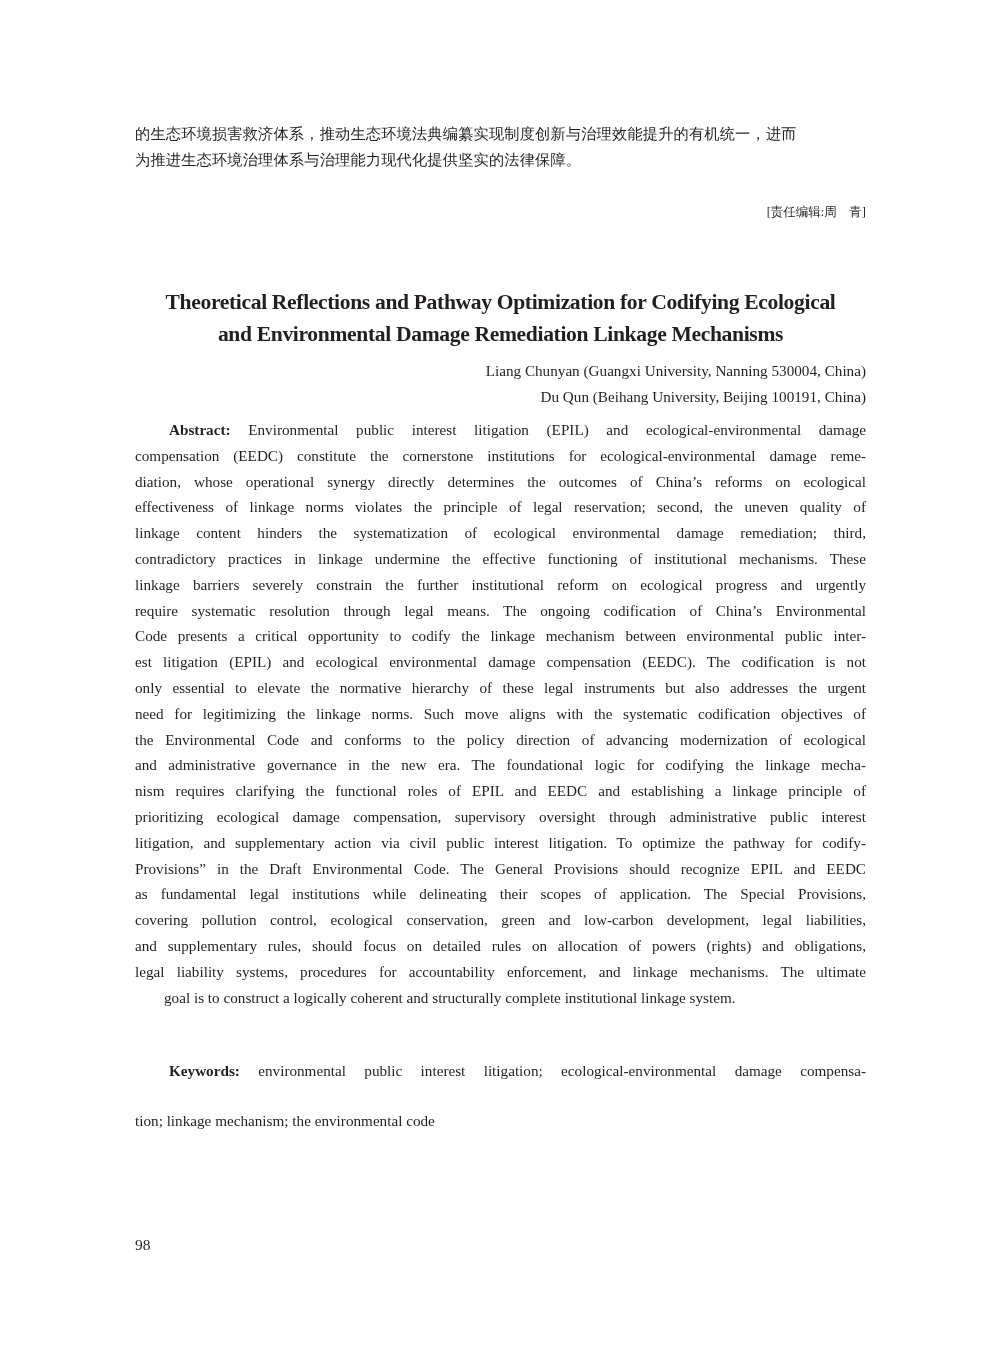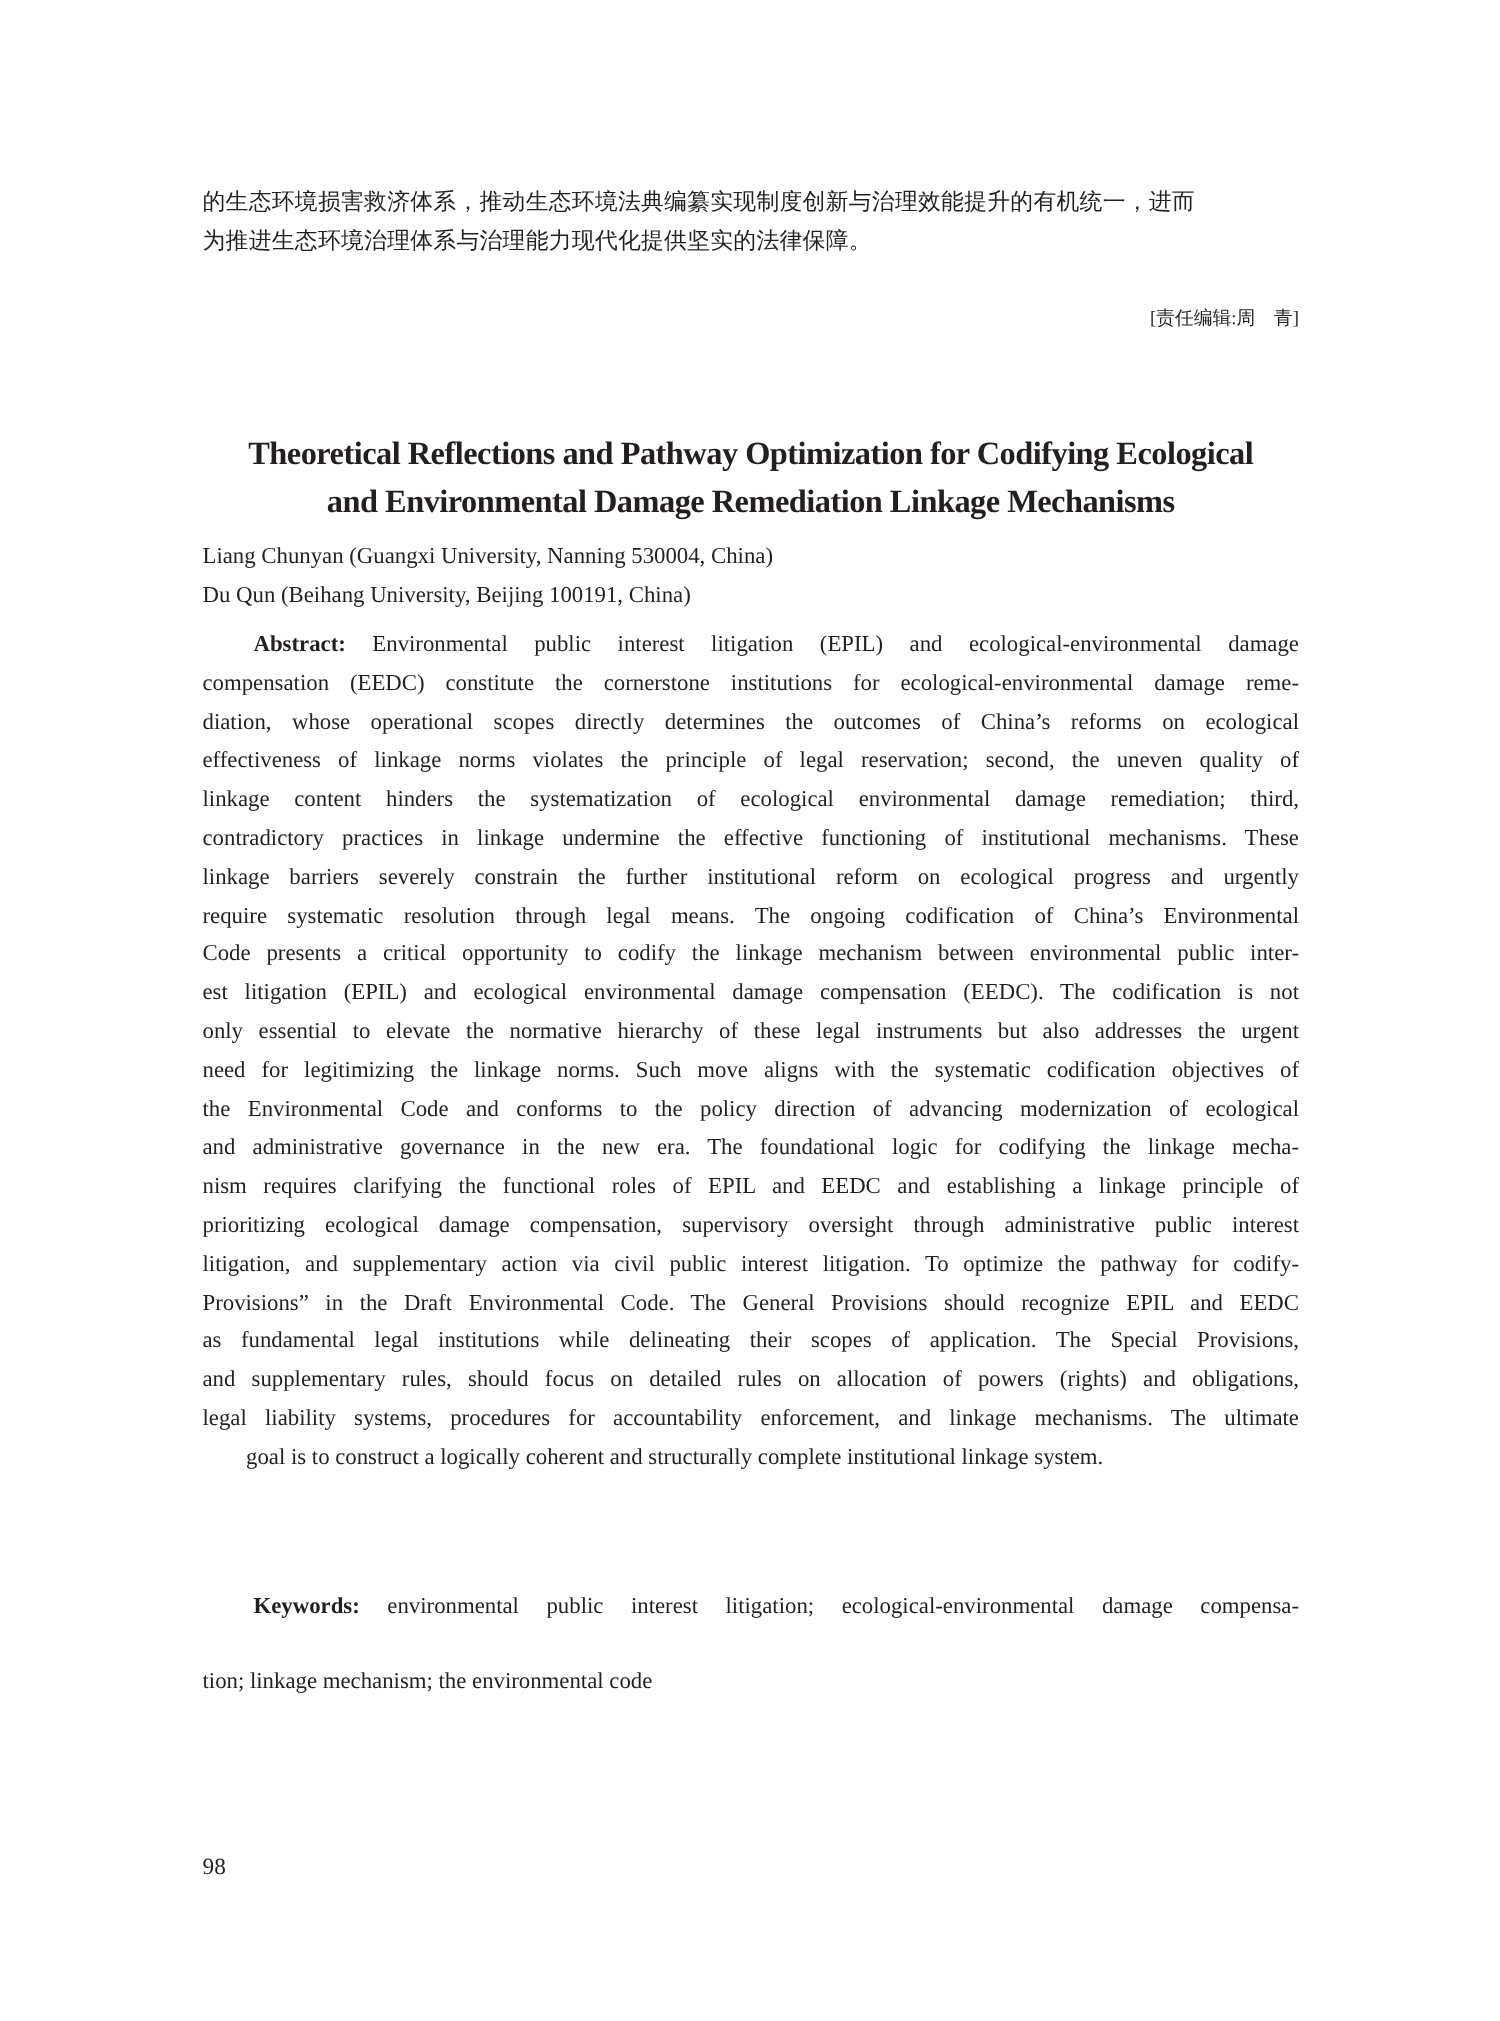--- a/index.html
+++ b/index.html
@@ -55,21 +55,21 @@
       font-size: 21.6px;
       line-height: 32px;
       letter-spacing: -0.35px;
     }
     .title-line { display: block; white-space: nowrap; }
     .authors {
       position: absolute;
       top: 358px;
       left: 0;
       width: 731px;
-      text-align: left;
+      text-align: right;
       font-family: "Liberation Serif", serif;
       font-size: 15.2px;
       line-height: 26px;
     }
     .author-line { display: block; }
     .abstract {
       position: absolute;
       top: 417px;
       left: 0;
       width: 731px;
@@ -135,37 +135,38 @@
   </h1>
 
   <div class="authors">
     <span class="author-line">Liang Chunyan (Guangxi University, Nanning 530004, China)</span>
     <span class="author-line">Du Qun (Beihang University, Beijing 100191, China)</span>
   </div>
 
   <div class="abstract">
     <span class="line indent"><span class="label-bold">Abstract:</span><span> Environmental public interest litigation (EPIL) and ecological-environmental damage</span></span>
     <span class="line">compensation (EEDC) constitute the cornerstone institutions for ecological-environmental damage reme-</span>
-    <span class="line">diation, whose operational scopes directly determines the outcomes of China’s reforms on ecological</span>
+    <span class="line">diation, whose operational synergy directly determines the outcomes of China’s reforms on ecological</span>
     <span class="line">effectiveness of linkage norms violates the principle of legal reservation; second, the uneven quality of</span>
     <span class="line">linkage content hinders the systematization of ecological environmental damage remediation; third,</span>
     <span class="line">contradictory practices in linkage undermine the effective functioning of institutional mechanisms. These</span>
     <span class="line">linkage barriers severely constrain the further institutional reform on ecological progress and urgently</span>
     <span class="line">require systematic resolution through legal means. The ongoing codification of China’s Environmental</span>
     <span class="line">Code presents a critical opportunity to codify the linkage mechanism between environmental public inter-</span>
     <span class="line">est litigation (EPIL) and ecological environmental damage compensation (EEDC). The codification is not</span>
     <span class="line">only essential to elevate the normative hierarchy of these legal instruments but also addresses the urgent</span>
     <span class="line">need for legitimizing the linkage norms. Such move aligns with the systematic codification objectives of</span>
     <span class="line">the Environmental Code and conforms to the policy direction of advancing modernization of ecological</span>
     <span class="line">and administrative governance in the new era. The foundational logic for codifying the linkage mecha-</span>
     <span class="line">nism requires clarifying the functional roles of EPIL and EEDC and establishing a linkage principle of</span>
     <span class="line">prioritizing ecological damage compensation, supervisory oversight through administrative public interest</span>
     <span class="line">litigation, and supplementary action via civil public interest litigation. To optimize the pathway for codify-</span>
     <span class="line">Provisions” in the Draft Environmental Code. The General Provisions should recognize EPIL and EEDC</span>
     <span class="line">as fundamental legal institutions while delineating their scopes of application. The Special Provisions,</span>
+    <span class="line">covering pollution control, ecological conservation, green and low-carbon development, legal liabilities,</span>
     <span class="line">and supplementary rules, should focus on detailed rules on allocation of powers (rights) and obligations,</span>
     <span class="line">legal liability systems, procedures for accountability enforcement, and linkage mechanisms. The ultimate</span>
     <span class="line last">goal is to construct a logically coherent and structurally complete institutional linkage system.</span>
   </div>
 
   <div class="keywords">
     <span class="line indent"><span class="label-bold">Keywords:</span><span> environmental public interest litigation; ecological-environmental damage compensa-</span></span>
     <span class="line last">tion; linkage mechanism; the environmental code</span>
   </div>
 

